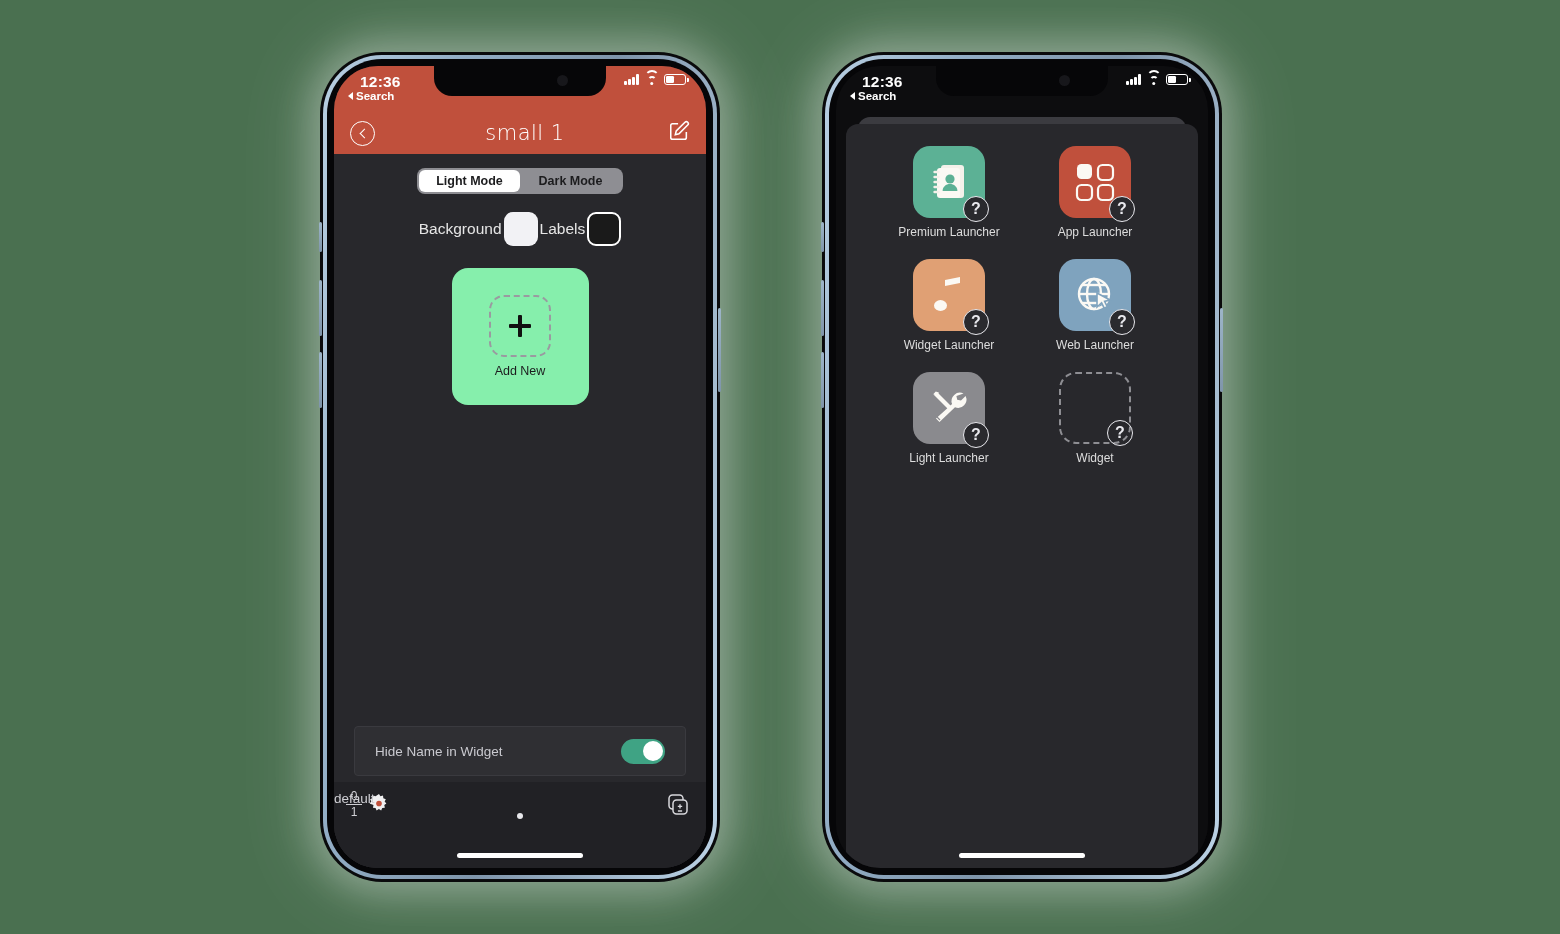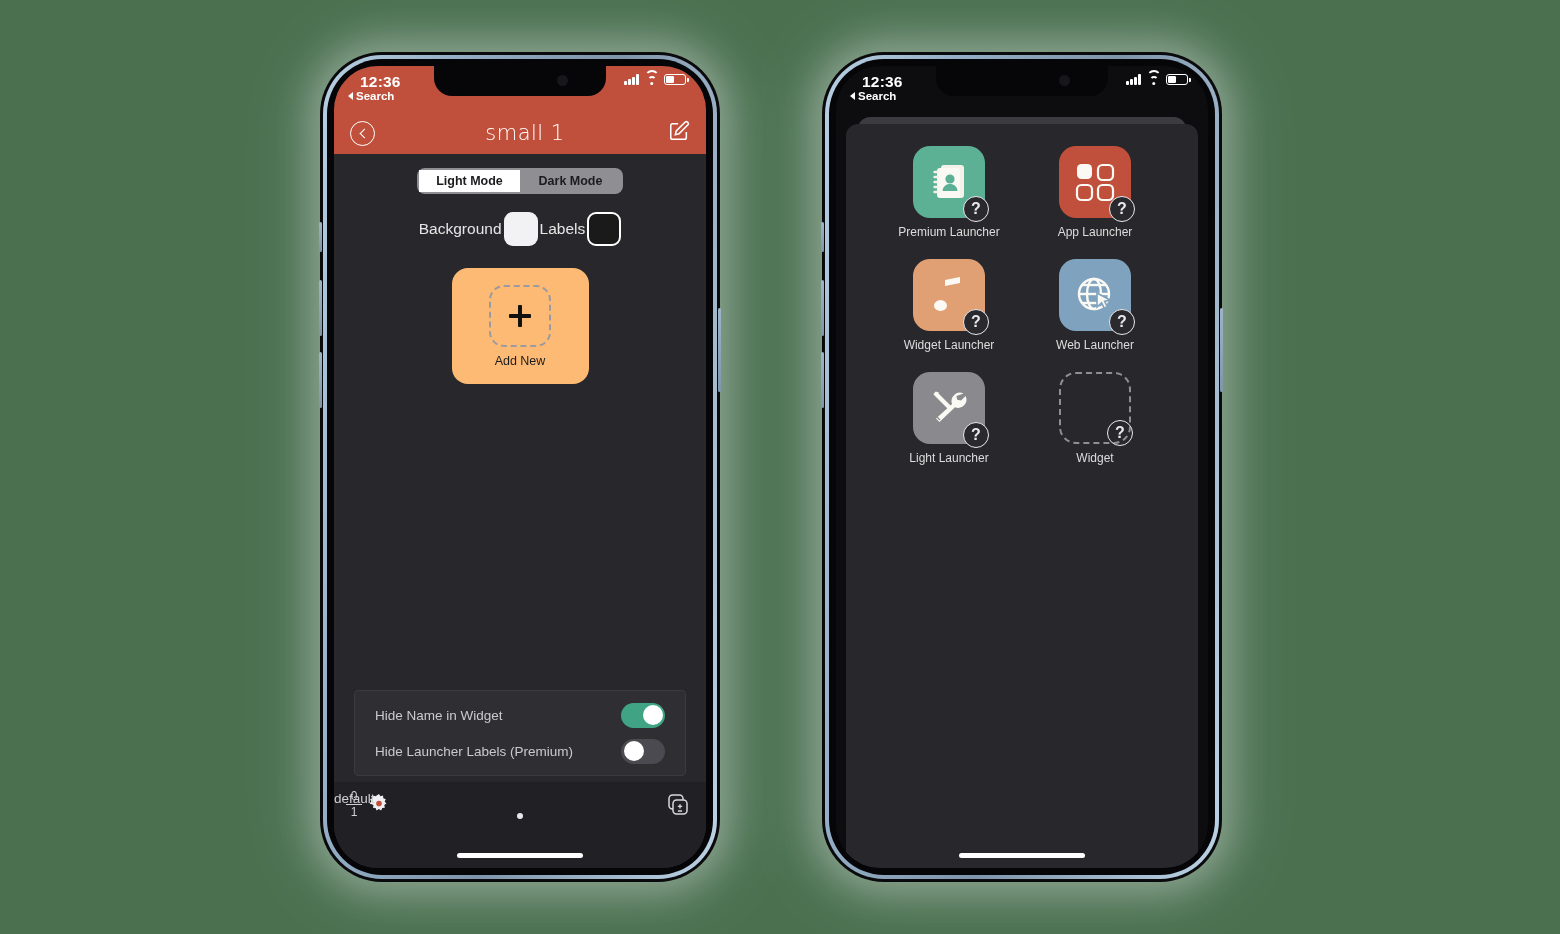--- a/index.html
+++ b/index.html
@@ -131,36 +131,36 @@
   
   .body-left { position: relative; flex: 1; background: #28282c; }
 
   .segmented {
     width: 206px; margin: 14px auto 0;
     height: 26px; background: #8e8e93; border-radius: 8px;
     display: flex; padding: 2px; position: relative;
   }
   .seg {
     flex: 1; display: flex; align-items: center; justify-content: center;
-    font-size: 12.5px; font-weight: bold; color: #1c1c1e; border-radius: 0;
+    font-size: 12.5px; font-weight: bold; color: #1c1c1e; border-radius: 6px;
     cursor: pointer;
   }
   .seg.active { background: #fff; }
 
   .colorrow {
     margin-top: 18px; display: flex; align-items: center; justify-content: center; gap: 2px;
   }
   .colorrow .lbl { color: #e6e6e6; font-size: 15.5px; }
   .swatch { width: 34px; height: 34px; border-radius: 9px; }
   .swatch.bg { background: #f2f2f5; }
   .swatch.labels { background: #1a1a1a; border: 2px solid #fff; }
 
   .card {
-    width: 137px; height: 116px; margin: 22px auto 0;
-    background: #fdba74; border-radius: 16px;
+    width: 137px; height: 137px; margin: 22px auto 0;
+    background: #86efac; border-radius: 16px;
     display: flex; flex-direction: column; align-items: center; justify-content: center;
   }
   .dashbox {
     width: 62px; height: 62px; border: 2px dashed #9a9aa0; border-radius: 15px;
     display: flex; align-items: center; justify-content: center;
   }
   .plus { position: relative; width: 22px; height: 22px; }
   .plus::before, .plus::after {
     content:''; position: absolute; background: #111; border-radius: 1px;
   }
@@ -319,26 +319,20 @@
           <div class="dashbox">
             <span class="plus"></span>
           </div>
           <div class="card-label">Add New</div>
         </div>
 
         <div class="toggles">
           <div class="togrow">
             <span class="t-lbl">Hide Name in Widget</span>
             <span class="switch on">
-                <span class="knob"></span>
-              </span>
-          </div>
-          <div class="togrow">
-            <span class="t-lbl">Hide Launcher Labels (Premium)</span>
-            <span class="switch off">
                 <span class="knob"></span>
               </span>
           </div>
         </div>
 
         <div class="bottombar">
           <div class="bb-frac">
             <div>0</div>
             <div class="bar"></div>
             <div>1</div>

